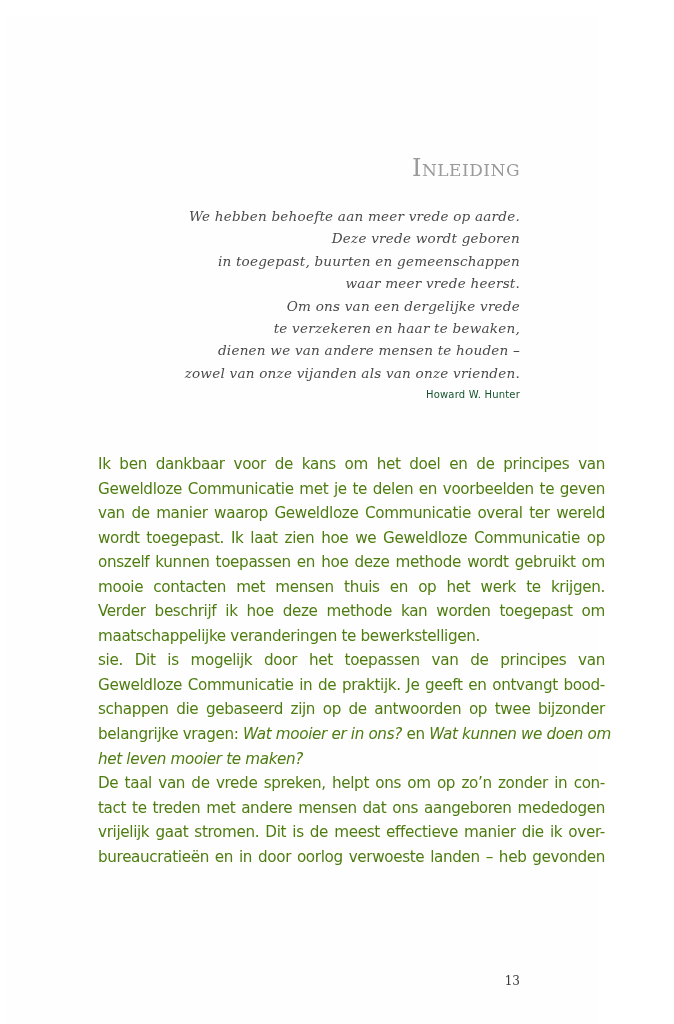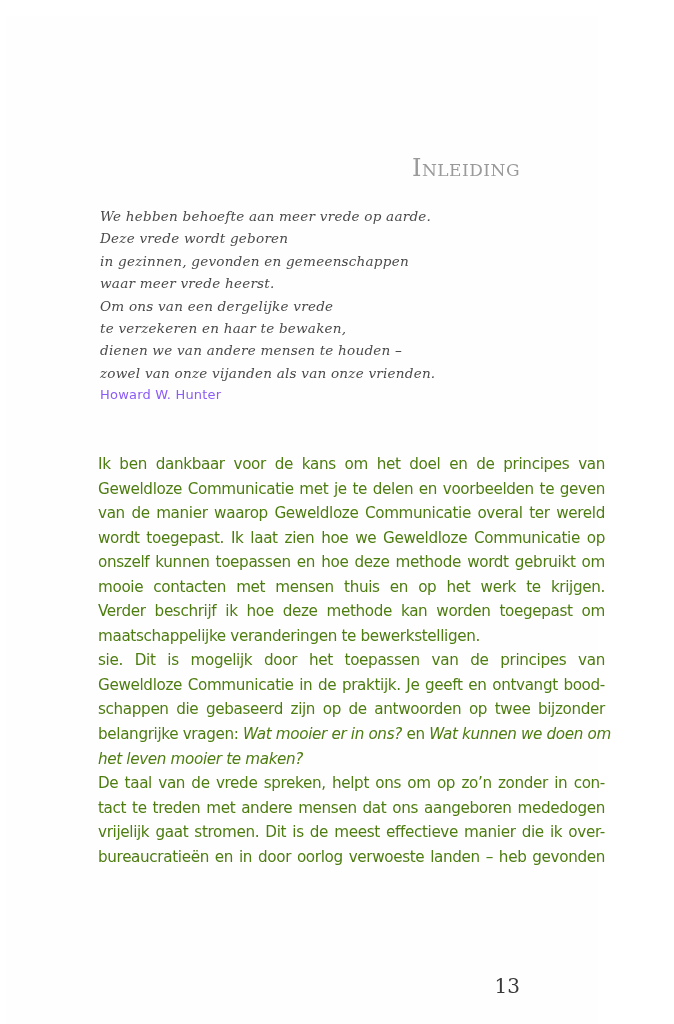--- a/index.html
+++ b/index.html
@@ -32,37 +32,38 @@
       letter-spacing: 0.5px;
       color: #9a9a9a;
       margin: 0;
       font-weight: normal;
     }
     .epigraph {
       position: absolute;
       right: 78px;
       top: 189px;
       width: 420px;
+      text-align: right;
       font-family: "DejaVu Serif", serif;
       font-style: italic;
       font-size: 13.6px;
       line-height: 22.4px;
       color: #4a4a4a;
       letter-spacing: 0.2px;
     }
     .epigraph .line {
       display: block;
       white-space: nowrap;
     }
     .epigraph .author {
       display: block;
       font-style: normal;
       font-family: "DejaVu Sans", sans-serif;
-      font-size: 13px;
-      color: #8b5cf6;
+      font-size: 10px;
+      color: #14532d;
     }
     .body-text {
       position: absolute;
       left: 92px;
       top: 436px;
       width: 507px;
       font-family: "DejaVu Sans", sans-serif;
       font-size: 15.2px;
       line-height: 24.55px;
       color: #4d7c0f;
@@ -78,34 +79,34 @@
       text-align-last: left;
     }
     .body-text em {
       font-style: italic;
     }
     .page-number {
       position: absolute;
       right: 78px;
       top: 958px;
       font-family: "DejaVu Serif", serif;
-      font-size: 20px;
+      font-size: 12px;
       color: #3a3a3a;
     }
   </style>
 </head>
 <body>
 
 <div class="page">
   <h1 class="chapter-title">Inleiding</h1>
 
   <div class="epigraph">
     <span class="line">We hebben behoefte aan meer vrede op aarde.</span>
     <span class="line">Deze vrede wordt geboren</span>
-    <span class="line">in gezinnen, gevonden en gemeenschappen</span>
+    <span class="line">in toegepast, buurten en gemeenschappen</span>
     <span class="line">waar meer vrede heerst.</span>
     <span class="line">Om ons van een dergelijke vrede</span>
     <span class="line">te verzekeren en haar te bewaken,</span>
     <span class="line">dienen we van andere mensen te houden –</span>
     <span class="line">zowel van onze vijanden als van onze vrienden.</span>
     <span class="author">Howard W. Hunter</span>
   </div>
 
   <div class="body-text" id="body-text">
       <span class="line"><span>Ik ben dankbaar voor de kans om het doel en de principes van</span></span>

